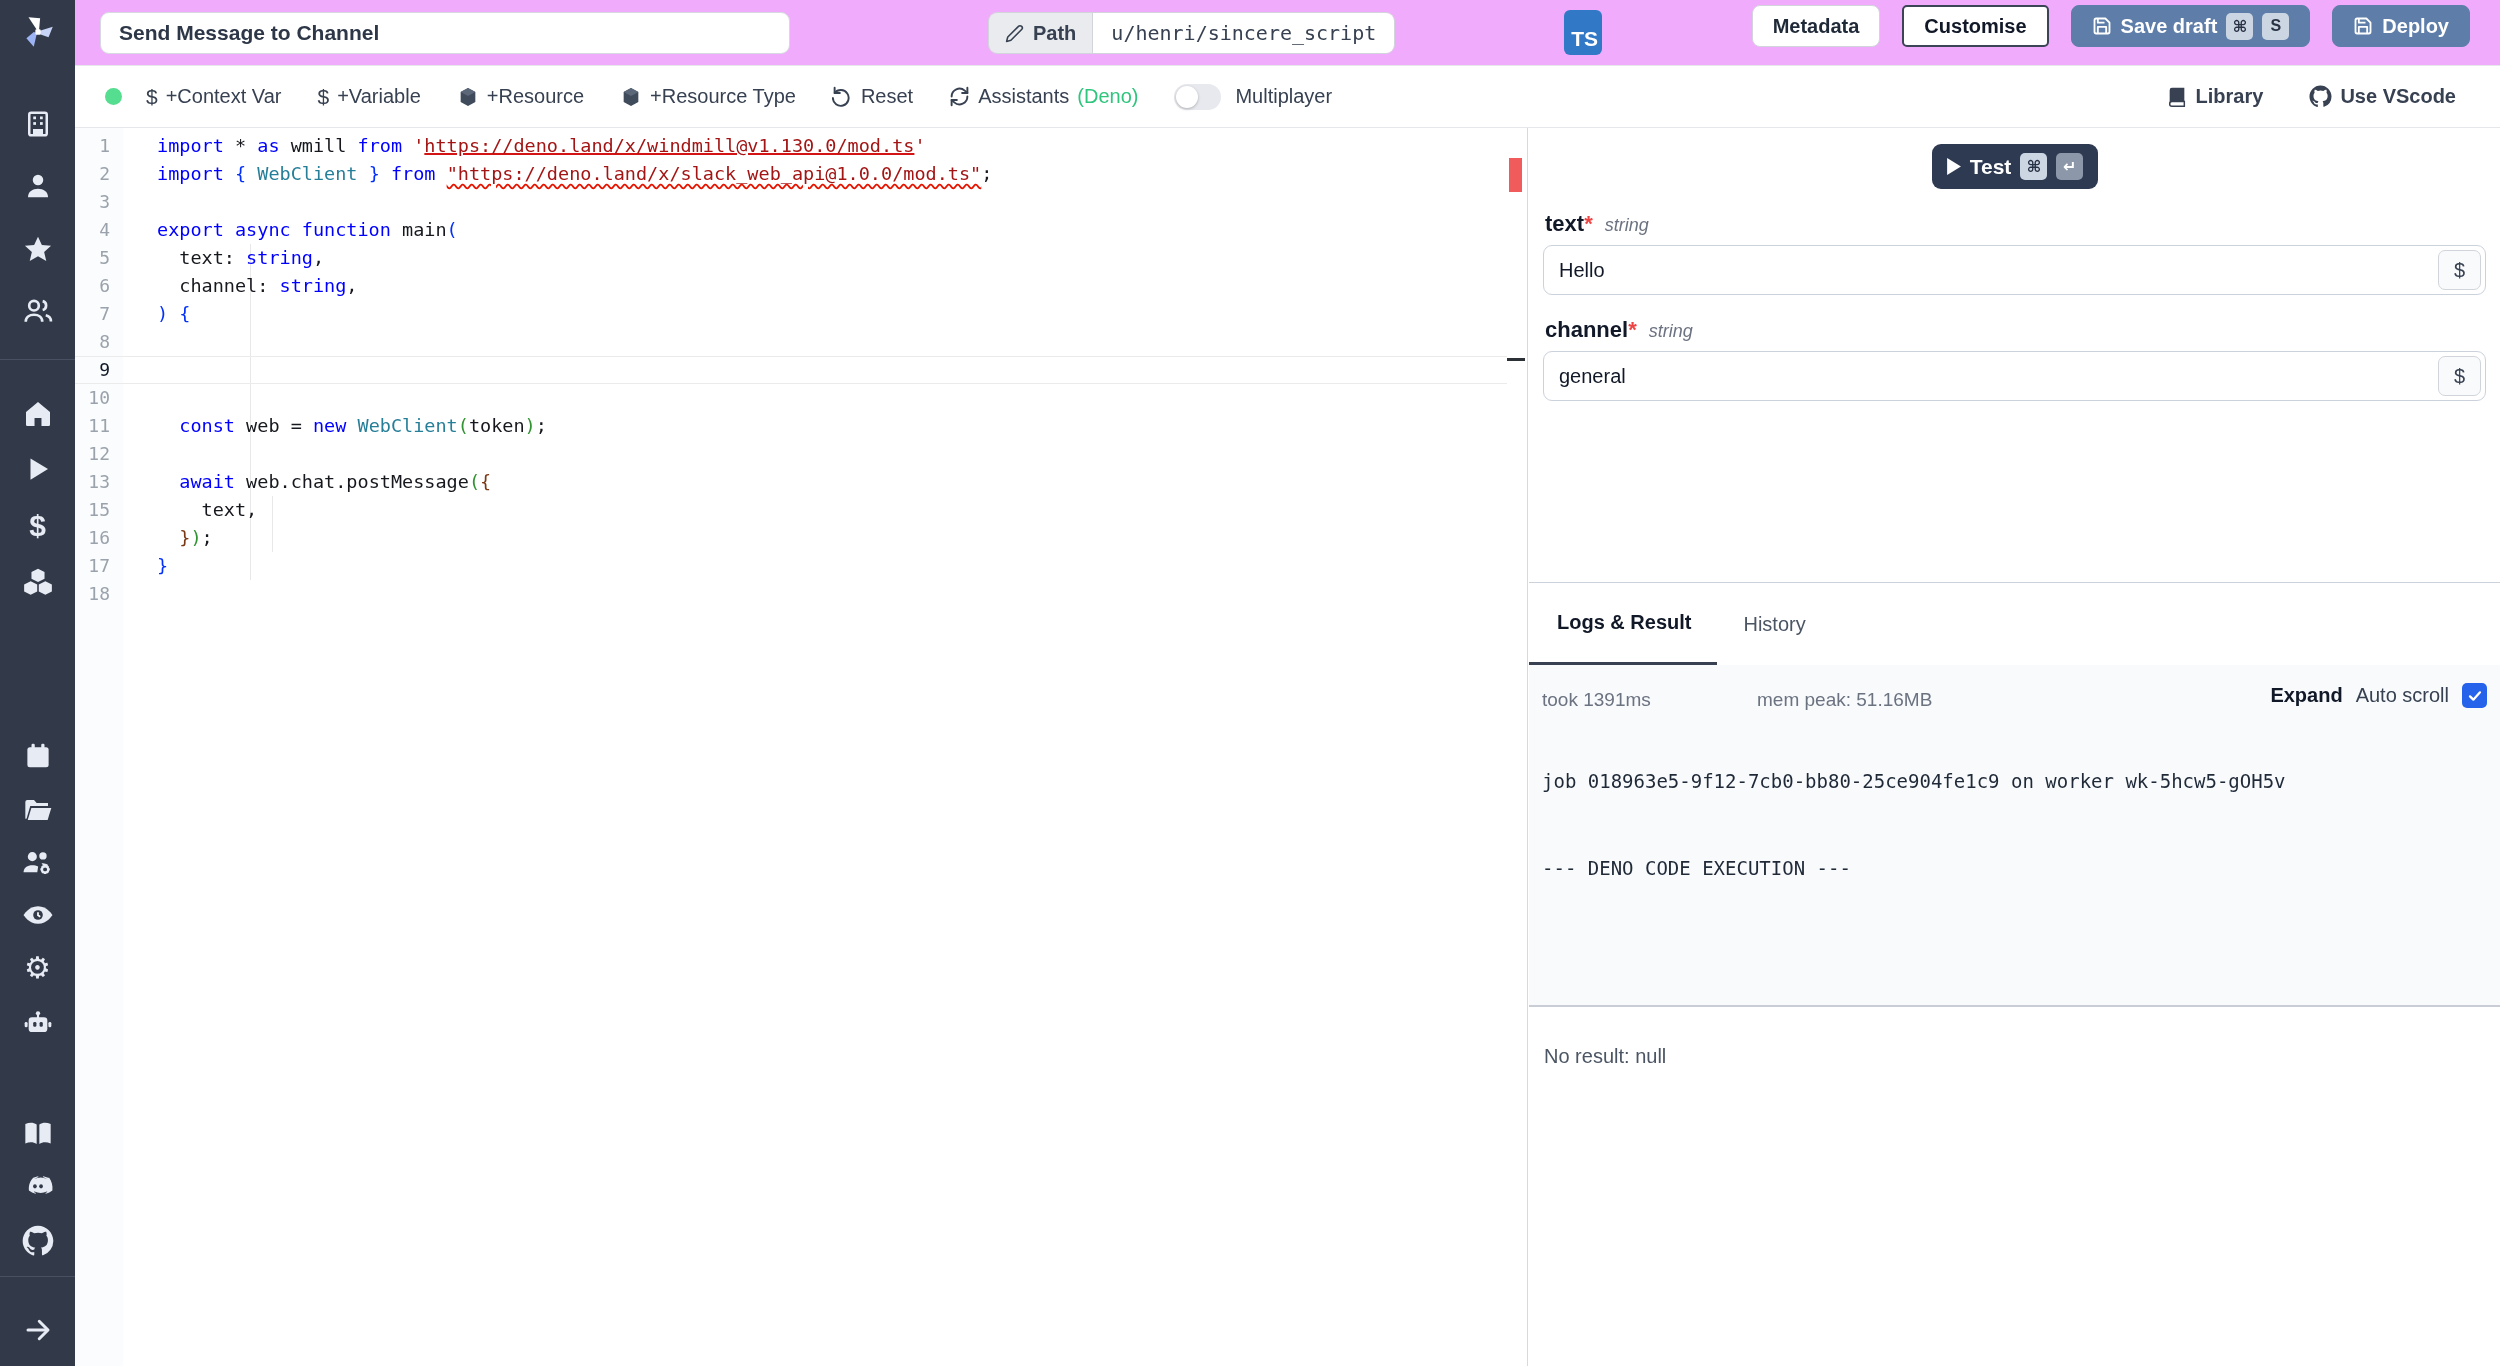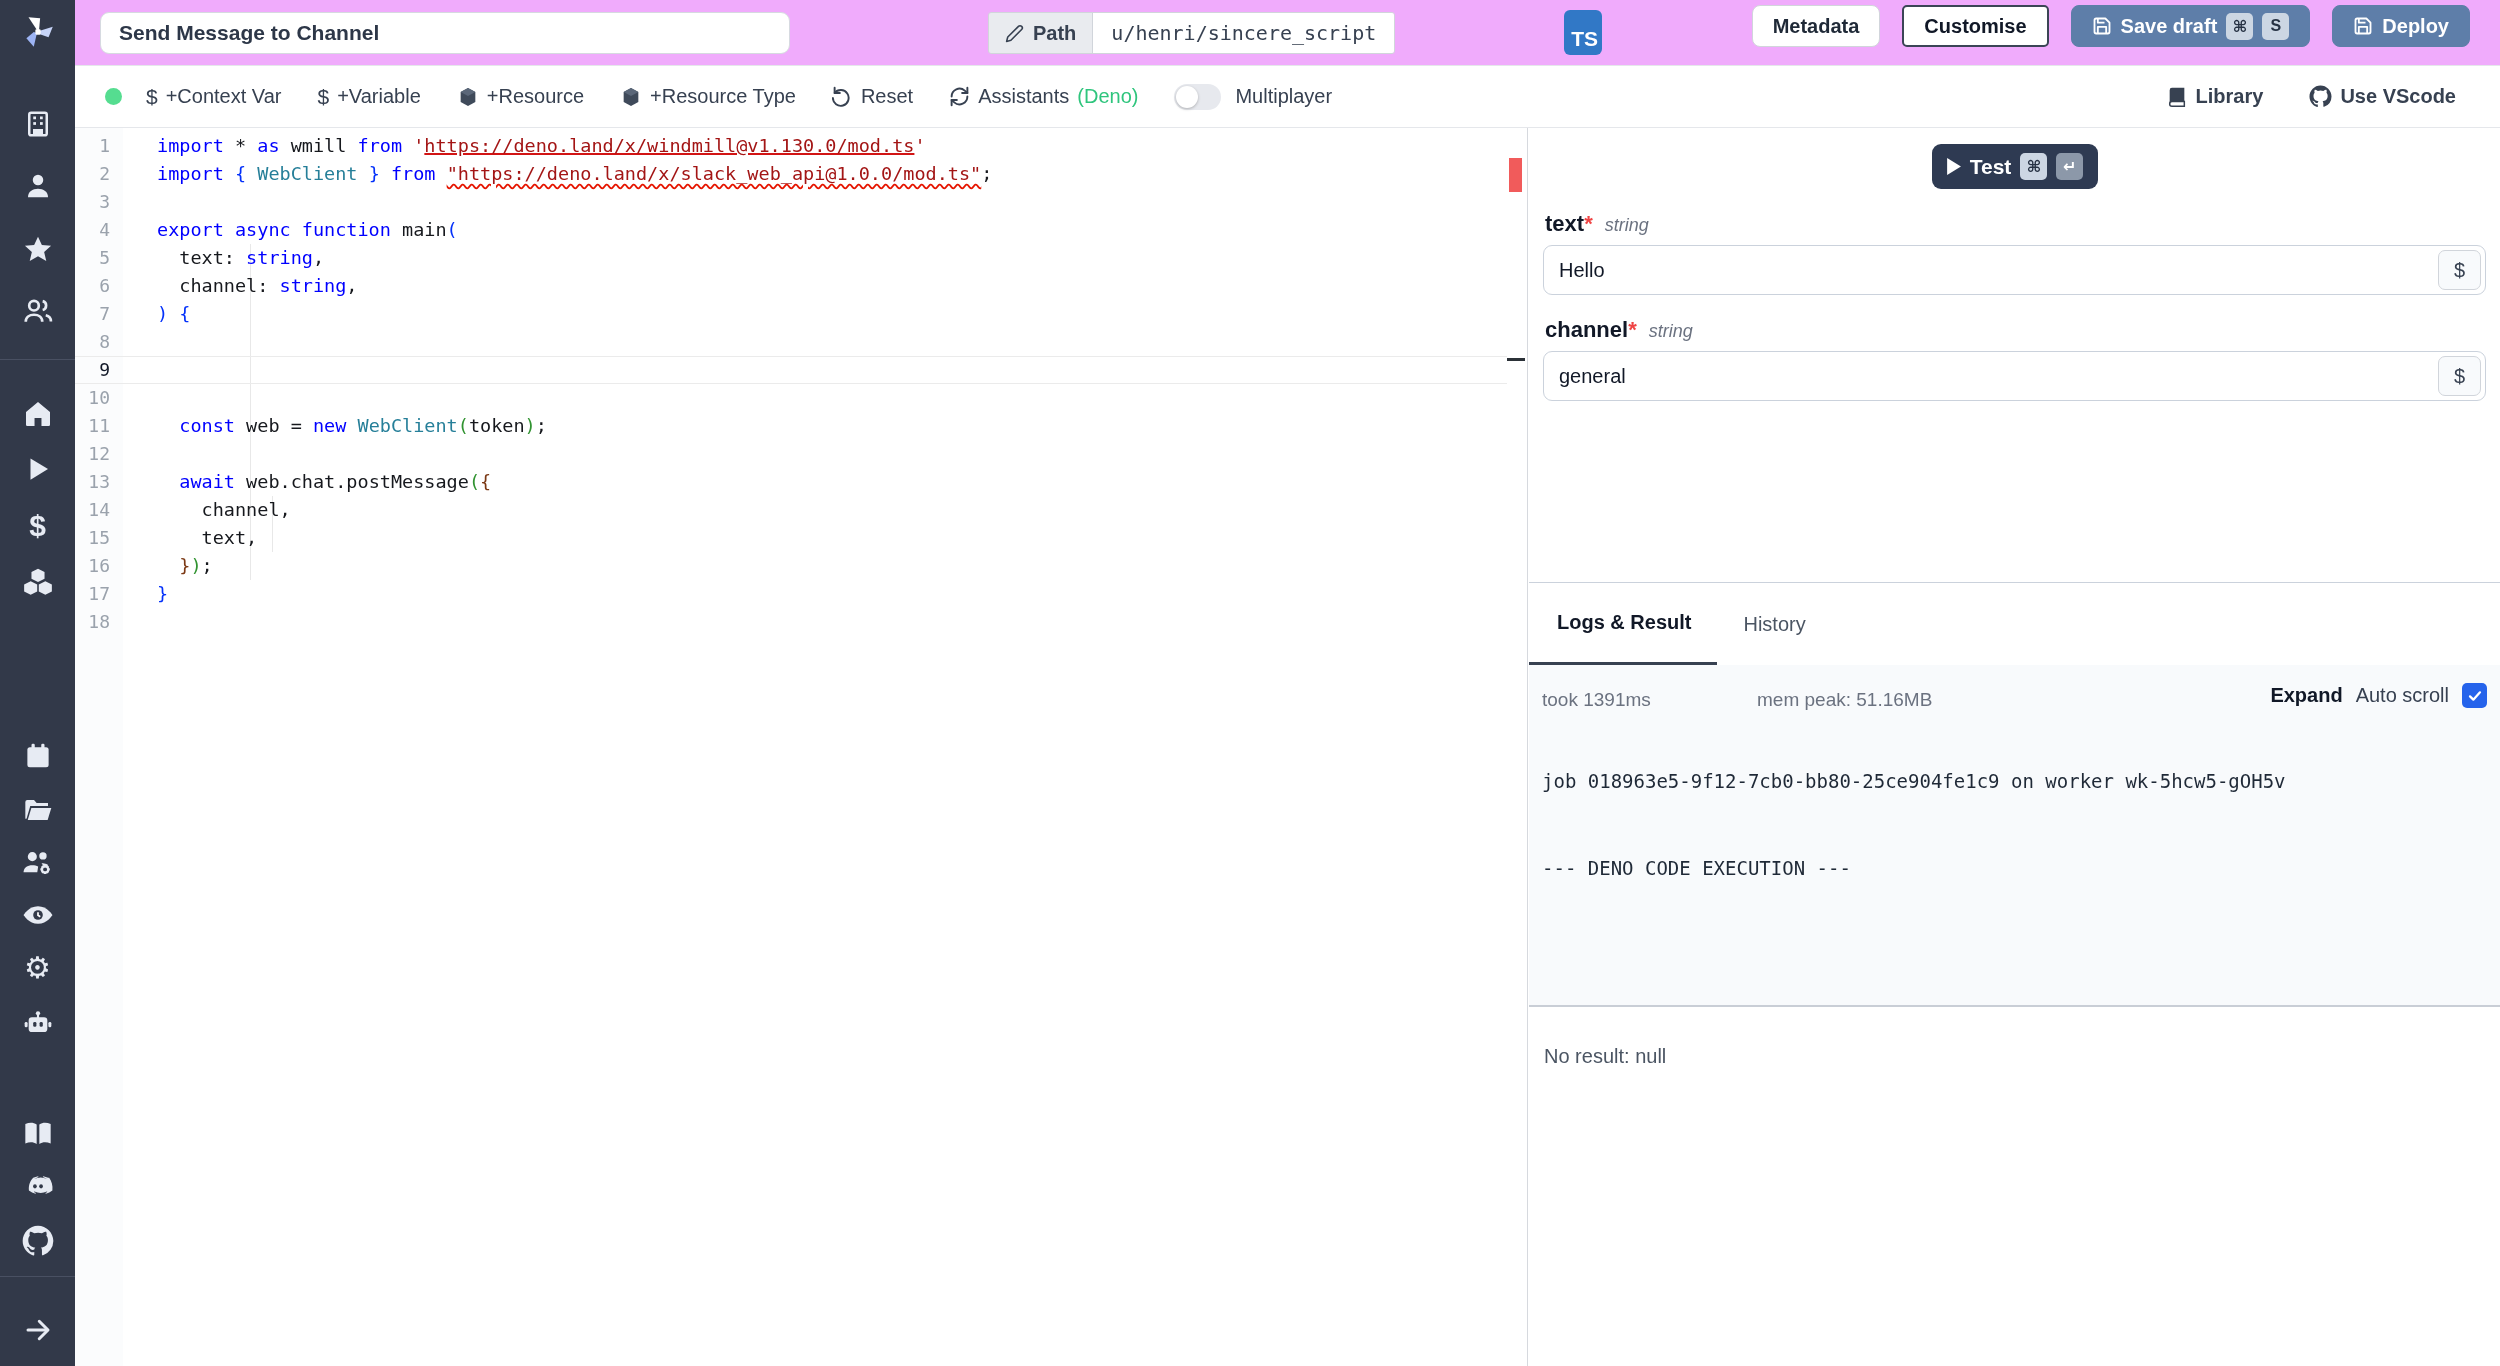--- a/index.html
+++ b/index.html
@@ -10,21 +10,21 @@
   
   #sidebar { position:absolute; left:0; top:0; width:75px; height:1366px; background:#323949; z-index:5; }
   .snav { position:absolute; left:0; width:75px; height:40px; display:flex; align-items:center; justify-content:center; color:#e7ebf3; cursor:pointer; }
   .snav svg { display:block; }
   .sdiv { position:absolute; left:0; width:75px; border-top:1px solid #495062; }
   .sglyph { font-size:30px; color:#e7ebf3; line-height:1; }
 
   
   #topbar { position:absolute; left:75px; top:0; right:0; height:66px; background:#f0abfc; border-bottom:1px solid #e5e7eb; z-index:4; }
   #title-input { position:absolute; left:25px; top:12px; width:690px; height:42px; border:1px solid #d6dae0; border-radius:9px; padding:0 18px; font-size:21px; font-weight:700; color:#2d3748; font-family:inherit; background:#fff; }
-  #path-chip { position:absolute; left:913px; top:12px; height:42px; display:flex; border:1px solid #d1d5db; border-radius:3px; overflow:hidden; cursor:pointer; }
+  #path-chip { position:absolute; left:913px; top:12px; height:42px; display:flex; border:1px solid #d1d5db; border-radius:9px; overflow:hidden; cursor:pointer; }
   #path-chip .seg1 { background:#e9ebef; display:flex; align-items:center; gap:9px; padding:0 16px; font-size:20px; font-weight:700; color:#374151; border-right:1px solid #d1d5db; }
   #path-chip .seg2 { background:#fff; display:flex; align-items:center; padding:0 18px; font-size:20px; color:#374151; }
   #ts-badge { position:absolute; left:1489px; top:10px; width:38px; height:45px; background:#3178c6; border-radius:6px; color:#fff; font-weight:800; font-size:21px; display:flex; align-items:flex-end; justify-content:flex-end; padding:0 4px 4px 0; }
   #topbtns { position:absolute; right:30px; top:12px; height:28px; display:flex; gap:22px; align-items:center; }
   .btn { height:42px; display:flex; align-items:center; gap:9px; padding:0 20px; border-radius:8px; font-size:20px; font-weight:700; cursor:pointer; background:#fff; border:1px solid #d1d5db; color:#1f2937; white-space:nowrap; }
   .btn.outline2 { border:2px solid #3b4556; border-radius:5px; color:#111827; }
   .btn.primary { background:#5e7ea9; border:1px solid #5e7ea9; color:#fff; }
   .kbd { width:27px; height:27px; border-radius:5px; background:#ccd6e3; color:#273244; font-size:16px; font-weight:700; display:flex; align-items:center; justify-content:center; }
   .kbd.darker { background:#8c98a9; color:#fff; }
 
@@ -341,21 +341,20 @@
       <div class="cl"><span class="ln">4</span><span class="ct"><span class="k">export </span><span class="k">async </span><span class="k">function </span><span class="p">main</span><span class="b1">(</span></span></div>
       <div class="cl"><span class="ln">5</span><span class="ct"><span class="p">  text: </span><span class="k">string</span><span class="p">,</span></span></div>
       <div class="cl"><span class="ln">6</span><span class="ct"><span class="p">  channel: </span><span class="k">string</span><span class="p">,</span></span></div>
       <div class="cl"><span class="ln">7</span><span class="ct"><span class="b1">)</span><span class="p"> </span><span class="b1">{</span></span></div>
       <div class="cl"><span class="ln">8</span><span class="ct"></span></div>
       <div class="cl cur"><span class="ln lncur">9</span></div>
       <div class="cl"><span class="ln">10</span><span class="ct"></span></div>
       <div class="cl"><span class="ln">11</span><span class="ct"><span class="p">  </span><span class="k">const</span><span class="p"> web = </span><span class="k">new</span><span class="p"> </span><span class="t">WebClient</span><span class="b2">(</span><span class="p">token</span><span class="b2">)</span><span class="p">;</span></span></div>
       <div class="cl"><span class="ln">12</span><span class="ct"></span></div>
       <div class="cl"><span class="ln">13</span><span class="ct"><span class="p">  </span><span class="k">await</span><span class="p"> web.chat.postMessage</span><span class="b2">(</span><span class="b3">{</span></span></div>
-      <div class="cl"><span class="ln">14</span><span class="ct"><span class="p">    channel,</span></span></div>
       <div class="cl"><span class="ln">15</span><span class="ct"><span class="p">    text,</span></span></div>
       <div class="cl"><span class="ln">16</span><span class="ct"><span class="p">  </span><span class="b3">}</span><span class="b2">)</span><span class="p">;</span></span></div>
       <div class="cl"><span class="ln">17</span><span class="ct"><span class="b1">}</span></span></div>
       <div class="cl"><span class="ln">18</span><span class="ct"></span></div>
     </div>
   <div id="ruler-red"></div>
   <div id="ruler-cur"></div>
 </div>
 
 <div id="rightpanel">

